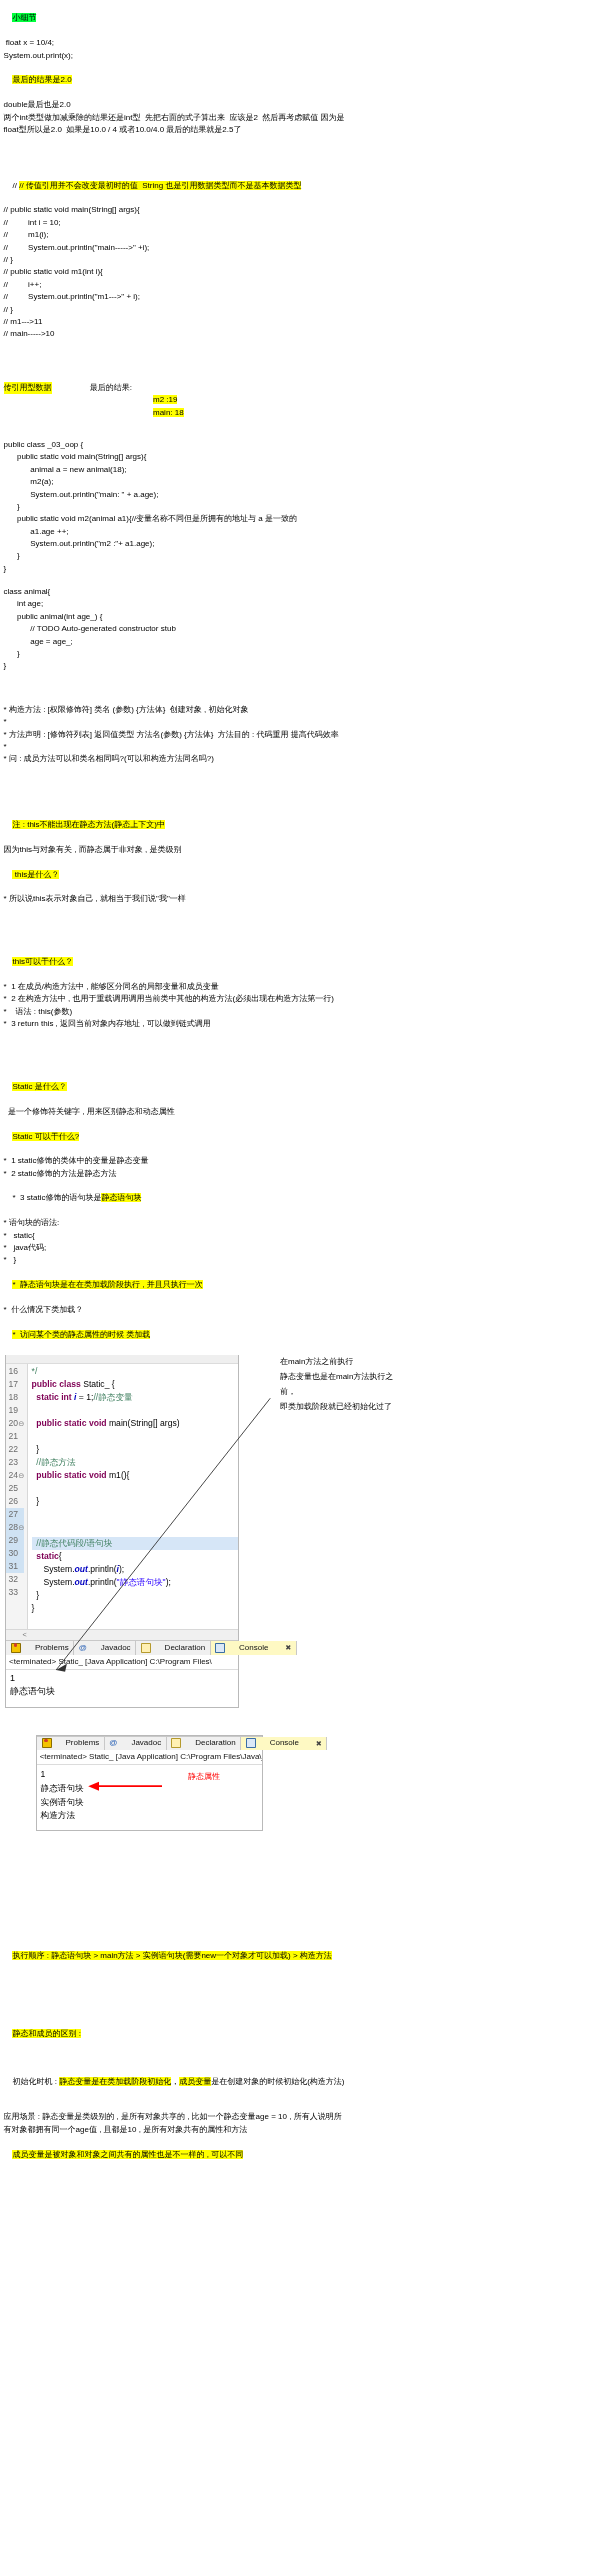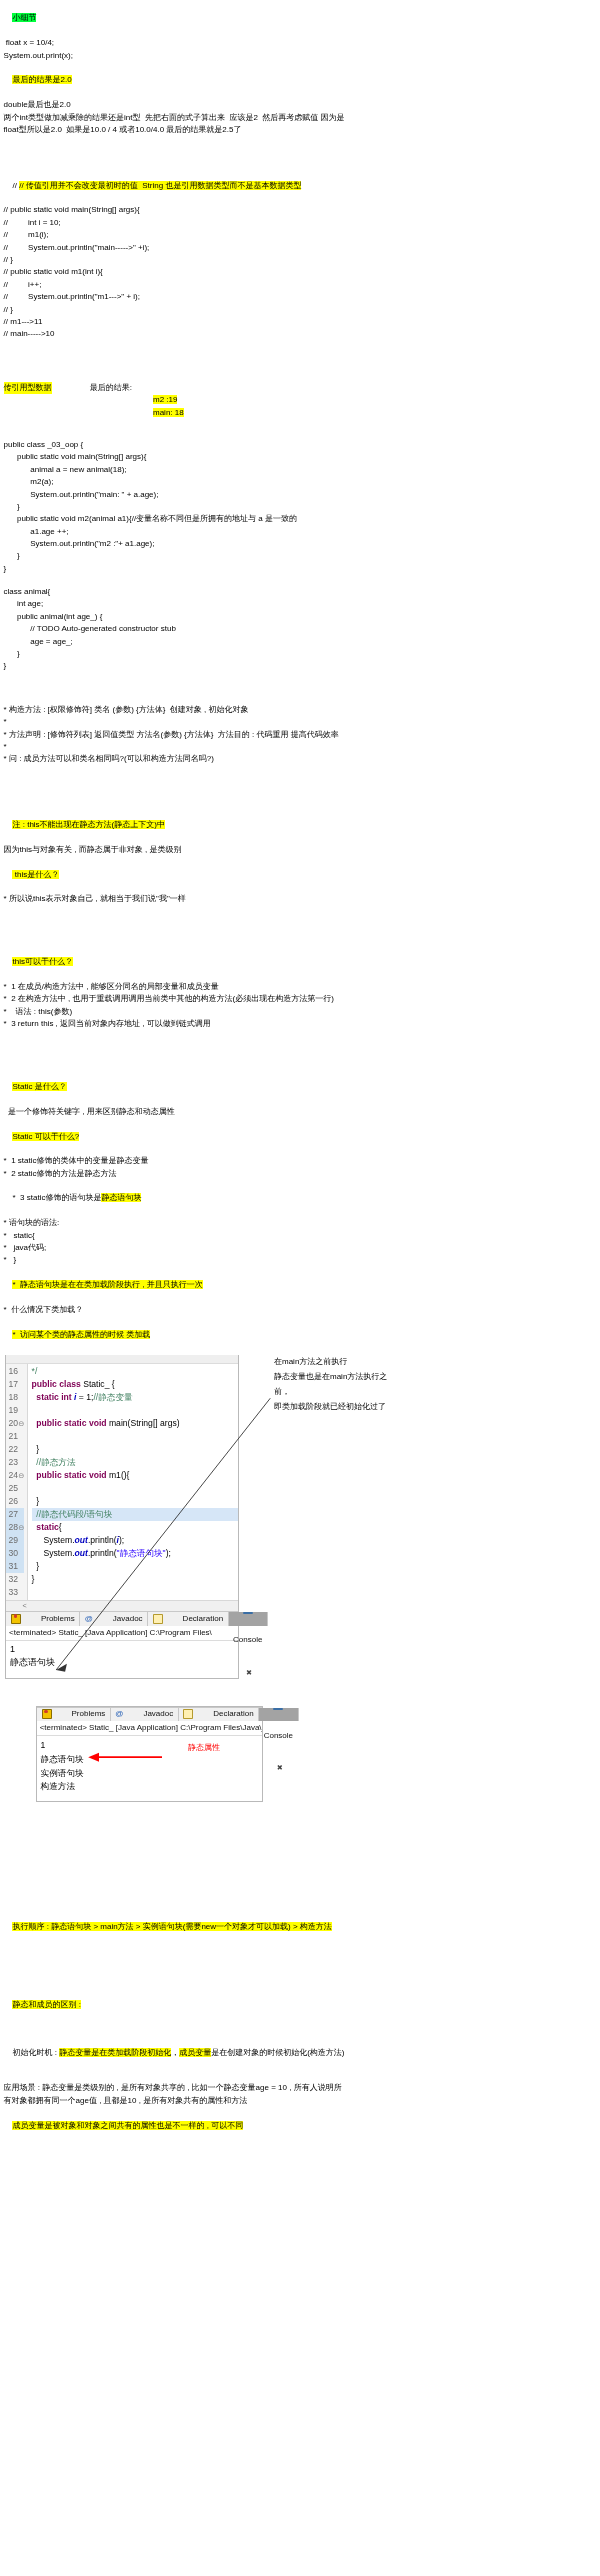--- a/index.html
+++ b/index.html
@@ -40,35 +40,35 @@
     padding:0.9px 2.7px 0.9px 0;box-sizing:border-box;
   }
   .gutter div{height:13px;line-height:13px;white-space:nowrap;}
   .gutter div .fold{display:inline-block;width:6.3px;color:#888;font-size:7.2px;}
   .codelines{flex:1;font-size:8.6px;padding:0.9px 0 0.9px 3.6px;}
   .codelines div{height:13px;line-height:13px;white-space:pre;}
   .kw{color:#7f0055;font-weight:bold;}
   .cmt{color:#3f7f5f;}
   .str{color:#2a00ff;}
   .fld{color:#0000c0;font-style:italic;font-weight:bold;}
-  .sel{background:#d6e6f7;display:block;}
+  .sel{background:#d6e6f7;display:block;margin-top:29px;}
   .marked{background:#cfe2f3;}
   .hbar{height:10px;background:#f0f0f0;border-top:0.9px solid #d8d8d8;
         font-size:7.2px;color:#777;padding-left:16px;line-height:10px;}
 
   
   .tabs{
     display:flex;align-items:center;border-top:0.9px solid #c8c8c8;
     background:#f0f0f0;height:13.5px;font-size:8px;
   }
   .tab{
-    display:flex;align-items:center;gap:20px;padding:0 4.5px;height:13.5px;
+    display:flex;align-items:center;gap:14px;padding:0 4.5px;height:13.5px;
     border-right:0.9px solid #c8c8c8;white-space:nowrap;color:#111;
   }
-  .tab.active{background:#a3a3a3;flex-direction:column;}
+  .tab.active{background:#fef9c3;}
   .tabicon{width:8px;height:8px;display:inline-block;position:relative;}
   .ic-problems{background:#f3c300;border:0.9px solid #8a6d00;border-radius:0.9px;}
   .ic-problems:after{content:"";position:absolute;left:1.8px;top:-0.9px;width:3.6px;height:3.6px;
      background:#d23b27;border-radius:50%;}
   .ic-javadoc{color:#2a62b6;font-size:8px;line-height:8px;border:none;}
   .ic-decl{background:#fff0b3;border:0.9px solid #b59a2e;border-radius:0.9px;}
   .ic-console{background:#dbe8f7;border:0.9px solid #3a6ea5;border-radius:0.9px;}
   .closex{font-size:7.2px;color:#444;margin-left:2.7px;}
   .termline{
     font-size:8px;background:#ffffff;border-bottom:0.9px solid #dcdcdc;
@@ -78,21 +78,21 @@
 
   
   .ide2{
     width:225px;margin-left:36px;border:0.9px solid #b9b9b9;background:#fff;
     position:relative;
   }
   .consout2{font-size:8.6px;padding:2.7px 3.6px 7.2px 3.6px;line-height:1.6;}
 
   
   .annot{
-    position:absolute;left:274px;top:0;width:225px;font-size:8px;line-height:1.85;
+    position:absolute;left:280px;top:0;width:225px;font-size:8px;line-height:1.85;
   }
   .ide-wrap{position:relative;}
 
   
   svg.arrow{position:absolute;overflow:visible;pointer-events:none;}
   .redtxt{color:#ff0000;padding-left:12px;}
 </style>
 </head>
 <body>
 

